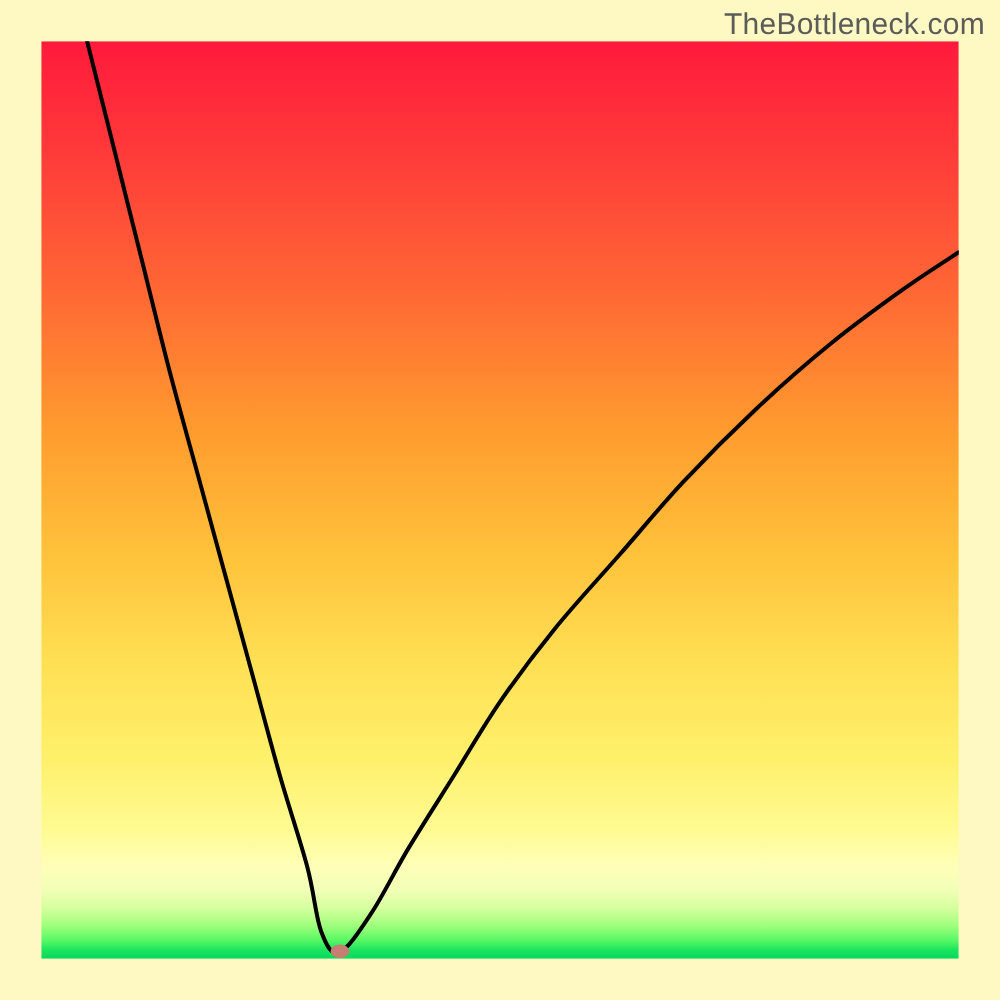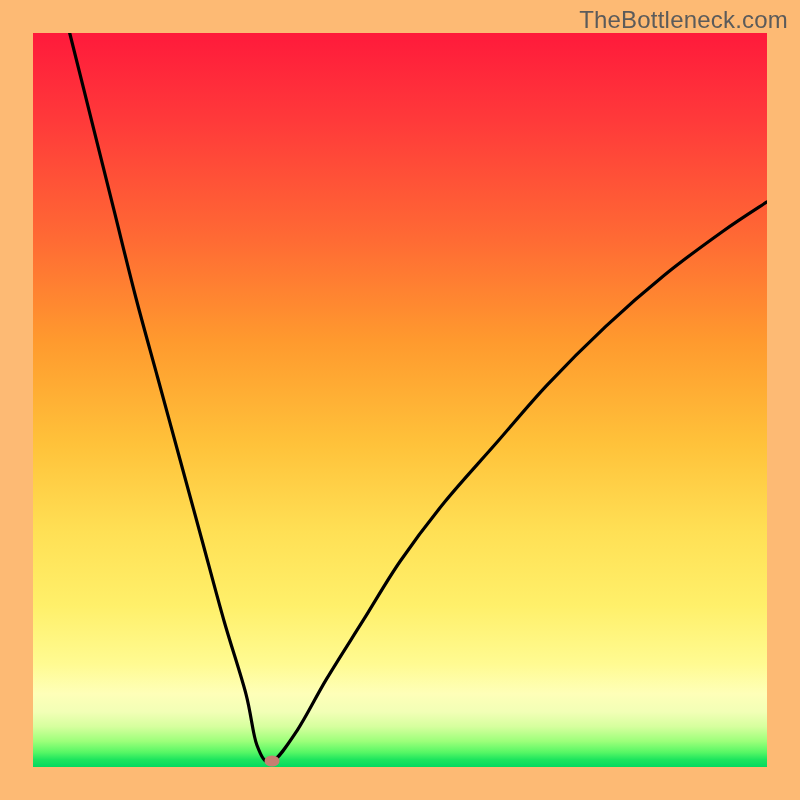--- a/index.html
+++ b/index.html
@@ -10,21 +10,21 @@
     background: #000;
     overflow: hidden;
     font-family: Arial, Helvetica, sans-serif;
   }
   .frame {
     position: absolute;
     left: 0;
     top: 0;
     width: 800px;
     height: 800px;
-    background: #fdba74;
+    background: #fef9c3;
   }
   .plot-area {
     position: absolute;
     left: 33px;
     top: 33px;
     width: 734px;
     height: 734px;
     overflow: hidden;
   }
   

